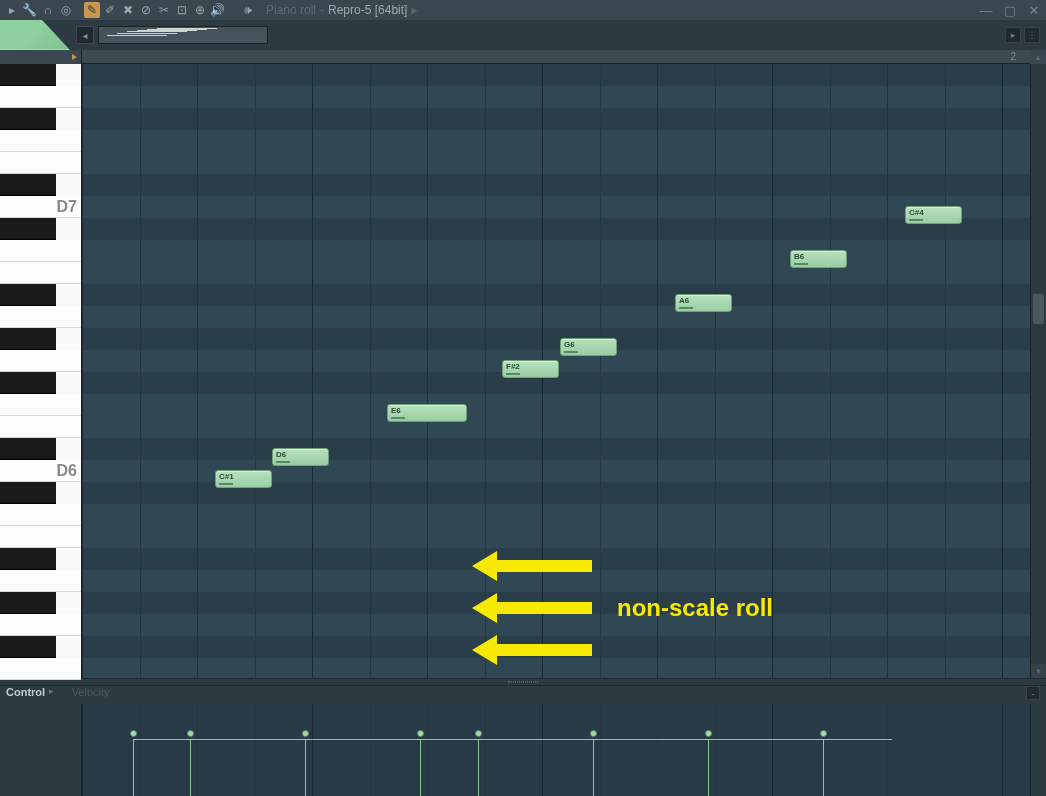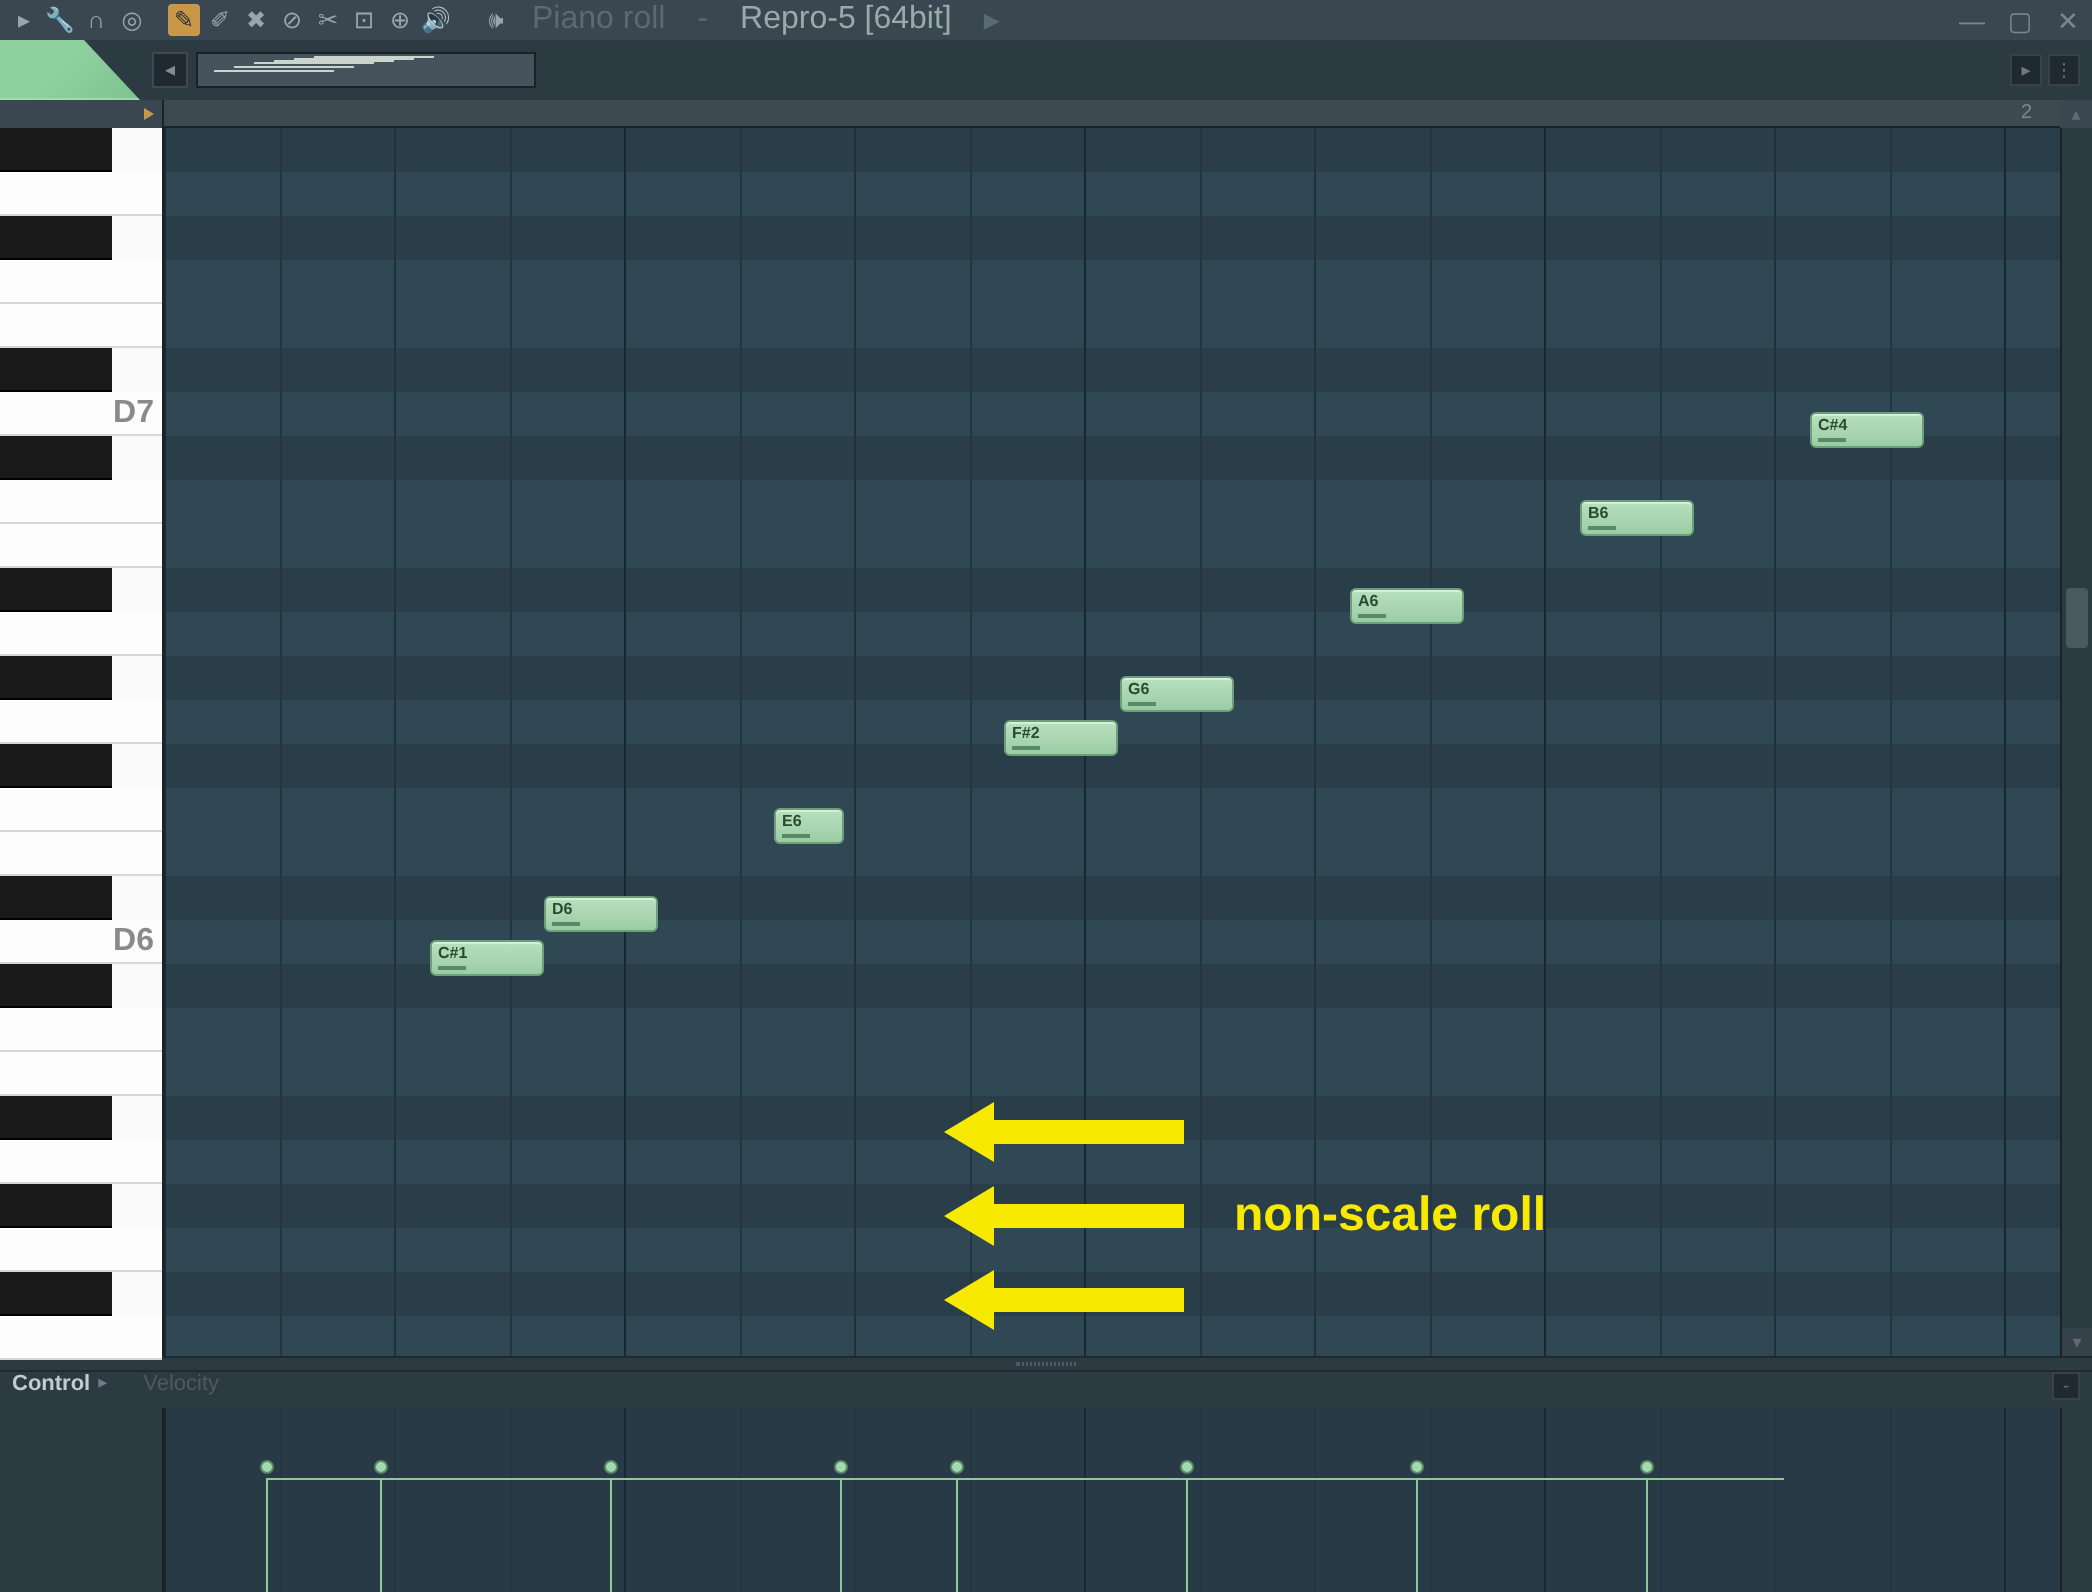--- a/index.html
+++ b/index.html
@@ -2,21 +2,21 @@
 <html><head>
 <meta charset="utf-8">
 <style>
 * { margin: 0; padding: 0; box-sizing: border-box; font-family: Arial, sans-serif; }
 body { background: #2c3e46; width: 1046px; height: 796px; overflow: hidden; position: relative; }
 
 .titlebar { height: 20px; background: #3a4750; display: flex; align-items: center; padding: 0 4px; }
 .titlebar-icons { display: flex; gap: 2px; align-items: center; }
 .tb-icon { width: 16px; height: 16px; display: flex; align-items: center; justify-content: center; color: #9aa5ab; cursor: pointer; font-size: 12px; }
 .tb-icon.active { background: #c89848; border-radius: 2px; color: #2a3238; }
-.titlebar-title { color: #7a8891; font-size: 16px; margin-left: 10px; display: flex; align-items: center; gap: 16px; }
+.titlebar-title { color: #7a8891; font-size: 12px; margin-left: 10px; display: flex; gap: 4px; }
 .tb-title-part { color: #9aa; }
 .tb-title-dim { color: #5a6a72; }
 .window-controls { margin-left: auto; display: flex; gap: 8px; }
 .win-ctrl { width: 16px; height: 14px; color: #7a8891; cursor: pointer; font-size: 13px; display:flex; align-items:center; justify-content:center; }
 
 .toolbar2 { height: 30px; background: #2c3a42; display: flex; align-items: center; position: relative; }
 .corner-tab { width: 70px; height: 30px; background: linear-gradient(135deg, #8fd19e 45%, #7ec290 100%); clip-path: polygon(0 0, 60% 0, 100% 100%, 0 100%); border-bottom: 1px solid #fff3; }
 .nav-btn { width: 18px; height: 18px; background: #1e2930; border: 1px solid #445; color: #889; display:flex; align-items:center; justify-content:center; font-size:10px; margin-left: 6px; cursor:pointer; }
 .minimap { width: 170px; height: 18px; background: #46535c; margin-left: 4px; position: relative; border: 1px solid #1a2228; }
 .minimap-notes { position:absolute; left: 8px; top: 8px; width: 60px; height: 1px; background: #c8d4cc; box-shadow: 10px -2px 0 #c8d4cc, 20px -4px 0 #c8d4cc, 30px -5px 0 #c8d4cc, 40px -6px 0 #c8d4cc, 50px -7px 0 #c8d4cc; }
@@ -219,21 +219,21 @@
       <div class="v-line" style="left: 517.5px;"></div>
       <div class="v-line beat" style="left: 575px;"></div>
       <div class="v-line" style="left: 632.5px;"></div>
       <div class="v-line bar" style="left: 690px;"></div>
       <div class="v-line" style="left: 747.5px;"></div>
       <div class="v-line beat" style="left: 805px;"></div>
       <div class="v-line" style="left: 862.5px;"></div>
       <div class="v-line bar" style="left: 920px;"></div>
       <div class="note" style="left: 133px; top: 406px; width: 57px;"><span>C#1</span><div class="note-bar"></div></div>
       <div class="note" style="left: 190px; top: 384px; width: 57px;"><span>D6</span><div class="note-bar"></div></div>
-      <div class="note" style="left: 305px; top: 340px; width: 35px;"><span>E6</span><div class="note-bar"></div></div>
+      <div class="note" style="left: 305px; top: 340px; width: 80px;"><span>E6</span><div class="note-bar"></div></div>
       <div class="note" style="left: 420px; top: 296px; width: 57px;"><span>F#2</span><div class="note-bar"></div></div>
       <div class="note" style="left: 478px; top: 274px; width: 57px;"><span>G6</span><div class="note-bar"></div></div>
       <div class="note" style="left: 593px; top: 230px; width: 57px;"><span>A6</span><div class="note-bar"></div></div>
       <div class="note" style="left: 708px; top: 186px; width: 57px;"><span>B6</span><div class="note-bar"></div></div>
       <div class="note" style="left: 823px; top: 142px; width: 57px;"><span>C#4</span><div class="note-bar"></div></div>
     </div>
 
   <div class="scrollbar-v">
     <div class="scroll-thumb-v"></div>
     <div class="scroll-arrow" style="bottom:0">▾</div>

